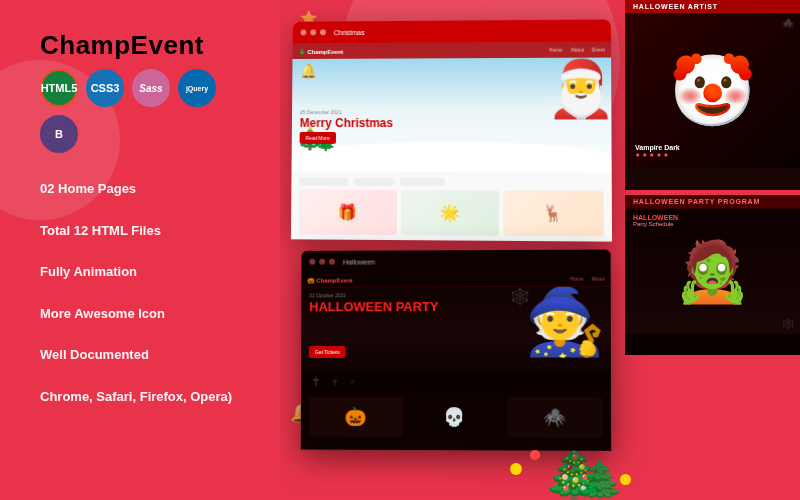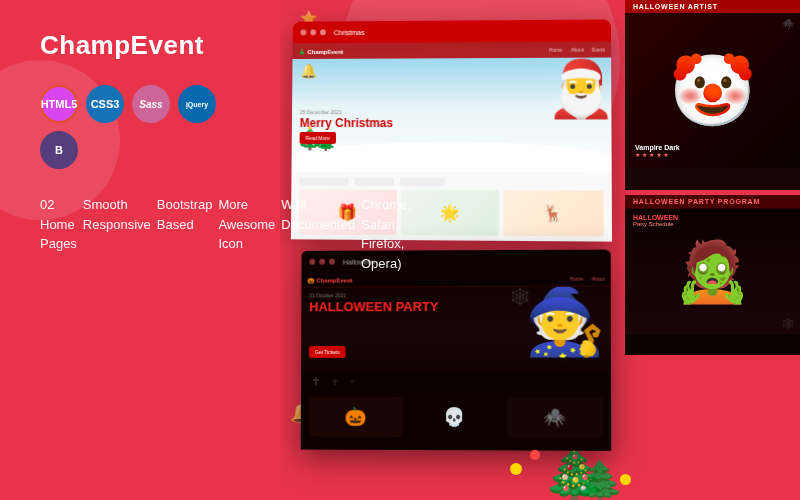--- a/index.html
+++ b/index.html
@@ -39,22 +39,22 @@
       top: 0;
       width: 280px;
       height: 500px;
       padding: 30px 30px 20px 40px;
       z-index: 10;
     }
 
     .brand-title {
       font-size: 26px;
       font-weight: 800;
-      color: #ffffff;
-      margin-bottom: 24px;
+      color: #000000;
+      margin-bottom: 8px;
       letter-spacing: 0.5px;
     }
 
     .brand-subtitle {
       font-size: 13px;
       color: rgba(255,255,255,0.92);
       line-height: 1.5;
       margin-bottom: 22px;
       font-weight: 400;
     }
@@ -73,30 +73,32 @@
       display: flex;
       align-items: center;
       justify-content: center;
       font-size: 11px;
       font-weight: 700;
       border: 2px solid rgba(255,255,255,0.4);
       color: #fff;
       flex-shrink: 0;
     }
 
-    .badge-html { background: #d946ef; border-color: #e34f26; }
+    .badge-html { background: #15803d; border-color: #e34f26; }
     .badge-css { background: #1572b6; border-color: #1572b6; }
     .badge-sass { background: #cc6699; border-color: #cc6699; font-style: italic; font-size: 10px; }
     .badge-jquery { background: #0769ad; border-color: #0769ad; font-size: 8px; }
     .badge-bootstrap { background: #563d7c; border-color: #563d7c; }
 
     .features-list {
       list-style: none;
       display: flex;
-      gap: 6px;
+      flex-direction: column;
+      gap: 22px;
+      font-weight: bold;
     }
 
     .features-list li {
       font-size: 13px;
       color: rgba(255,255,255,0.95);
       line-height: 1.5;
     }
 
     .right-panel {
       position: absolute;
@@ -341,22 +343,22 @@
     <div class="badge badge-jquery">
       <span style="font-size:7px;">jQuery</span>
     </div>
     <div class="badge badge-bootstrap">
       <span>B</span>
     </div>
   </div>
 
   <ul class="features-list">
     <li>02 Home Pages</li>
-    <li>Smooth Responsive</li>
-    <li>Bootstrap Based</li>
+    <li>Total 12 HTML Files</li>
+    <li>Fully Animation</li>
     <li>More Awesome Icon</li>
     <li>Well Documented</li>
     <li>Chrome, Safari, Firefox, Opera)</li>
   </ul>
 </div>
 
 <div class="right-panel">
 
   <div class="hw-artist-section">
     <div class="hw-artist-label">HALLOWEEN ARTIST</div>

